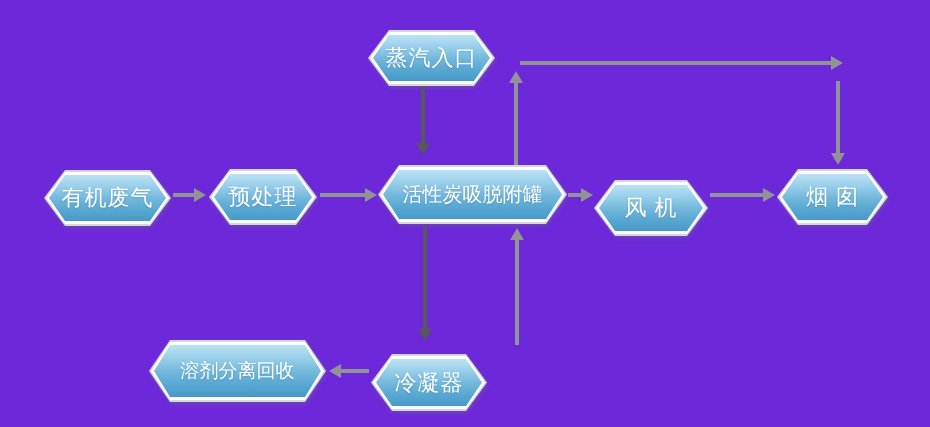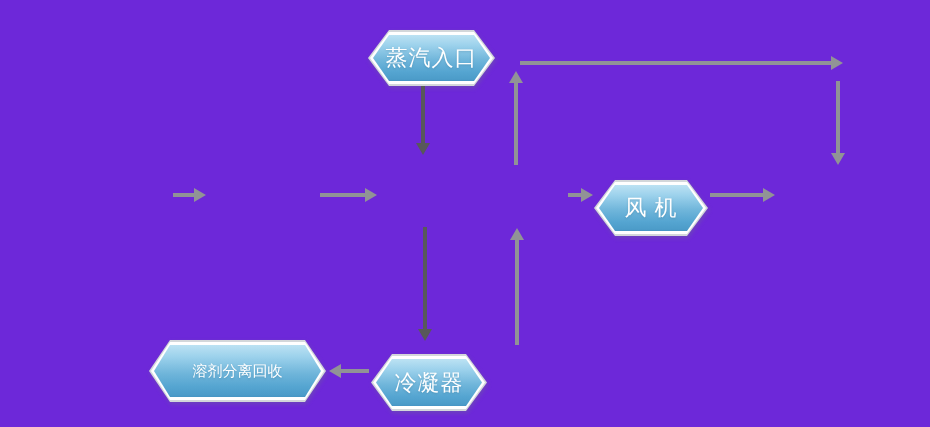--- a/index.html
+++ b/index.html
@@ -12,21 +12,21 @@
     clip-path:polygon(0 50%,21px 0,calc(100% - 21px) 0,100% 50%,calc(100% - 21px) 100%,21px 100%);}
   .hex-white{position:absolute;inset:2px;background:#ffffff;
     clip-path:polygon(0 50%,19px 0,calc(100% - 19px) 0,100% 50%,calc(100% - 19px) 100%,19px 100%);}
   .hex-fill{position:absolute;inset:5px;
     background:linear-gradient(180deg,#bce2f3 0%,#9dd2ec 22%,#6fb5da 55%,#55a5d1 80%,#4c9cc9 96%,#4795c4 100%);
     clip-path:polygon(0 50%,16px 0,calc(100% - 16px) 0,100% 50%,calc(100% - 16px) 100%,16px 100%);}
   .hex-label{position:absolute;inset:0;display:flex;align-items:center;justify-content:center;
     color:#ffffff;font-size:22px;font-weight:400;white-space:pre;letter-spacing:1px;
     text-shadow:0 1px 2px rgba(40,90,120,0.25);}
   .hex-label.sm{font-size:20px;letter-spacing:0;}
-  .hex-label.md{font-size:15px;letter-spacing:0;}
+  .hex-label.md{font-size:19px;letter-spacing:0;}
 
   
   .ln{position:absolute;background:#919396;}
   .ln.dark{background:#58585a;}
   .hd{position:absolute;width:0;height:0;}
   .hd.r{border-top:7px solid transparent;border-bottom:7px solid transparent;border-left:12px solid #919396;}
   .hd.l{border-top:7px solid transparent;border-bottom:7px solid transparent;border-right:12px solid #919396;}
   .hd.u{border-left:7px solid transparent;border-right:7px solid transparent;border-bottom:12px solid #919396;}
   .hd.d{border-left:7px solid transparent;border-right:7px solid transparent;border-top:12px solid #919396;}
   .hd.d.dark{border-top-color:#58585a;}
@@ -36,30 +36,54 @@
 
 <div id="canvas">
 
   <div class="hex" style="left:368px;top:30px;width:127px;height:56px">
     <div class="hex-border"></div>
     <div class="hex-white"></div>
     <div class="hex-fill"></div>
     <span class="hex-label">蒸汽入口</span>
   </div>
 
+  <div class="hex" style="left:44px;top:170px;width:127px;height:56px">
+    <div class="hex-border"></div>
+    <div class="hex-white"></div>
+    <div class="hex-fill"></div>
+    <span class="hex-label">有机废气</span>
+  </div>
 
+  <div class="hex" style="left:209px;top:169px;width:108px;height:56px">
+    <div class="hex-border"></div>
+    <div class="hex-white"></div>
+    <div class="hex-fill"></div>
+    <span class="hex-label">预处理</span>
+  </div>
 
+  <div class="hex" style="left:378px;top:165px;width:189px;height:59px">
+    <div class="hex-border"></div>
+    <div class="hex-white"></div>
+    <div class="hex-fill"></div>
+    <span class="hex-label sm">活性炭吸脱附罐</span>
+  </div>
 
   <div class="hex" style="left:594px;top:180px;width:114px;height:56px">
     <div class="hex-border"></div>
     <div class="hex-white"></div>
     <div class="hex-fill"></div>
     <span class="hex-label">风 机</span>
   </div>
 
+  <div class="hex" style="left:777px;top:169px;width:111px;height:56px">
+    <div class="hex-border"></div>
+    <div class="hex-white"></div>
+    <div class="hex-fill"></div>
+    <span class="hex-label">烟 囱</span>
+  </div>
 
   <div class="hex" style="left:371px;top:354px;width:116px;height:57px">
     <div class="hex-border"></div>
     <div class="hex-white"></div>
     <div class="hex-fill"></div>
     <span class="hex-label">冷凝器</span>
   </div>
 
   <div class="hex" style="left:149px;top:340px;width:177px;height:62px">
     <div class="hex-border"></div>

